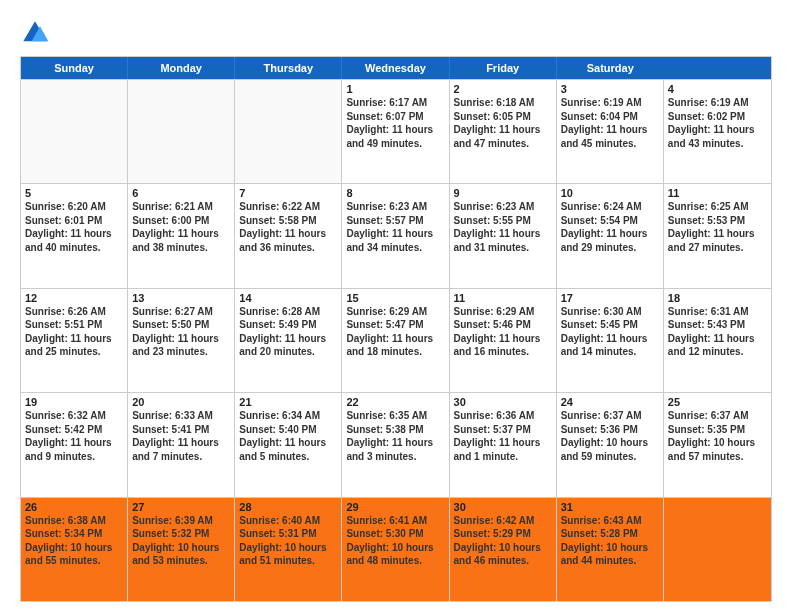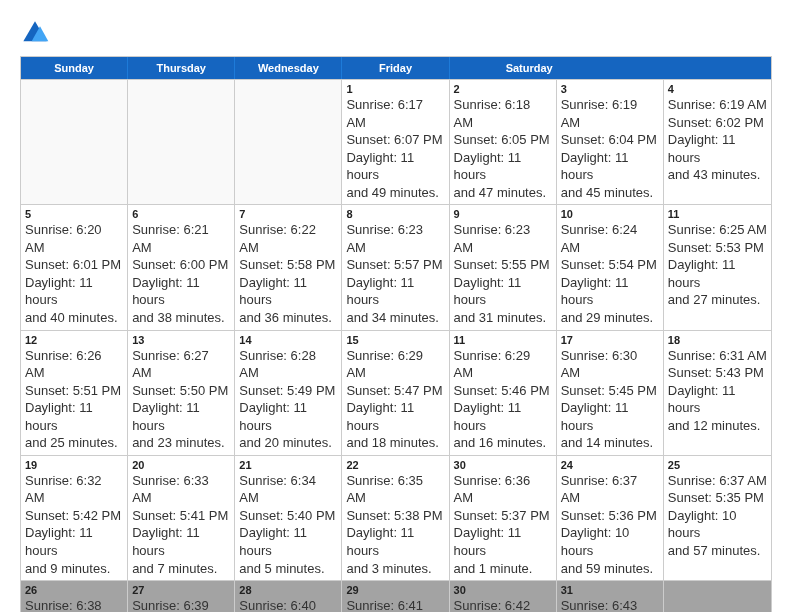--- a/index.html
+++ b/index.html
@@ -65,21 +65,21 @@
       background: #1565c0;
     }
     .cal-header-cell {
       color: #fff;
       font-size: 11px;
       font-weight: bold;
       padding: 5px 4px;
       text-align: center;
       border-right: 1px solid #1e7bd9;
     }
-    .cal-header-cell:last-child { border-right: none; text-align: right; }
+    .cal-header-cell:last-child { border-right: none; }
     .cal-body {
       flex: 1;
       display: flex;
       flex-direction: column;
     }
     .cal-row {
       display: grid;
       grid-template-columns: repeat(7, 1fr);
       flex: 1;
       border-top: 1px solid #ccc;
@@ -87,31 +87,32 @@
     .cal-cell {
       border-right: 1px solid #ccc;
       padding: 3px 4px;
       font-size: 9px;
       color: #333;
       vertical-align: top;
       min-height: 0;
     }
     .cal-cell:last-child { border-right: none; }
     .cal-cell.empty { background: #f9f9f9; }
-    .cal-cell.shaded { background: #a3a3a3; }
+    .cal-cell.shaded { background: #f97316; }
     .day-num {
       font-size: 11px;
       font-weight: bold;
       color: #222;
       margin-bottom: 1px;
     }
     .cell-text {
-      font-size: 13px;
+      font-size: 10px;
       line-height: 1.35;
       color: #333;
+      font-weight: bold;
     }
   </style>
 </head>
 <body>
 
 <div class="page">
   <div class="header">
     <div class="logo">
       <svg class="logo-icon" viewBox="0 0 36 36">
         <polygon points="18,4 32,28 4,28" fill="#1565c0"></polygon>
@@ -124,20 +125,21 @@
     </div>
     <div class="title-block">
       <h1></h1>
       <h2></h2>
     </div>
   </div>
 
   <div class="calendar">
     <div class="cal-header" id="cal-header">
         <div class="cal-header-cell">Sunday</div>
+        <div class="cal-header-cell">Monday</div>
         <div class="cal-header-cell">Thursday</div>
         <div class="cal-header-cell">Wednesday</div>
         <div class="cal-header-cell">Friday</div>
         <div class="cal-header-cell">Saturday</div>
       </div>
     <div class="cal-body" id="cal-body">
         <div class="cal-row">
           <div class="cal-cell empty"></div>
           <div class="cal-cell empty"></div>
           <div class="cal-cell empty"></div>

